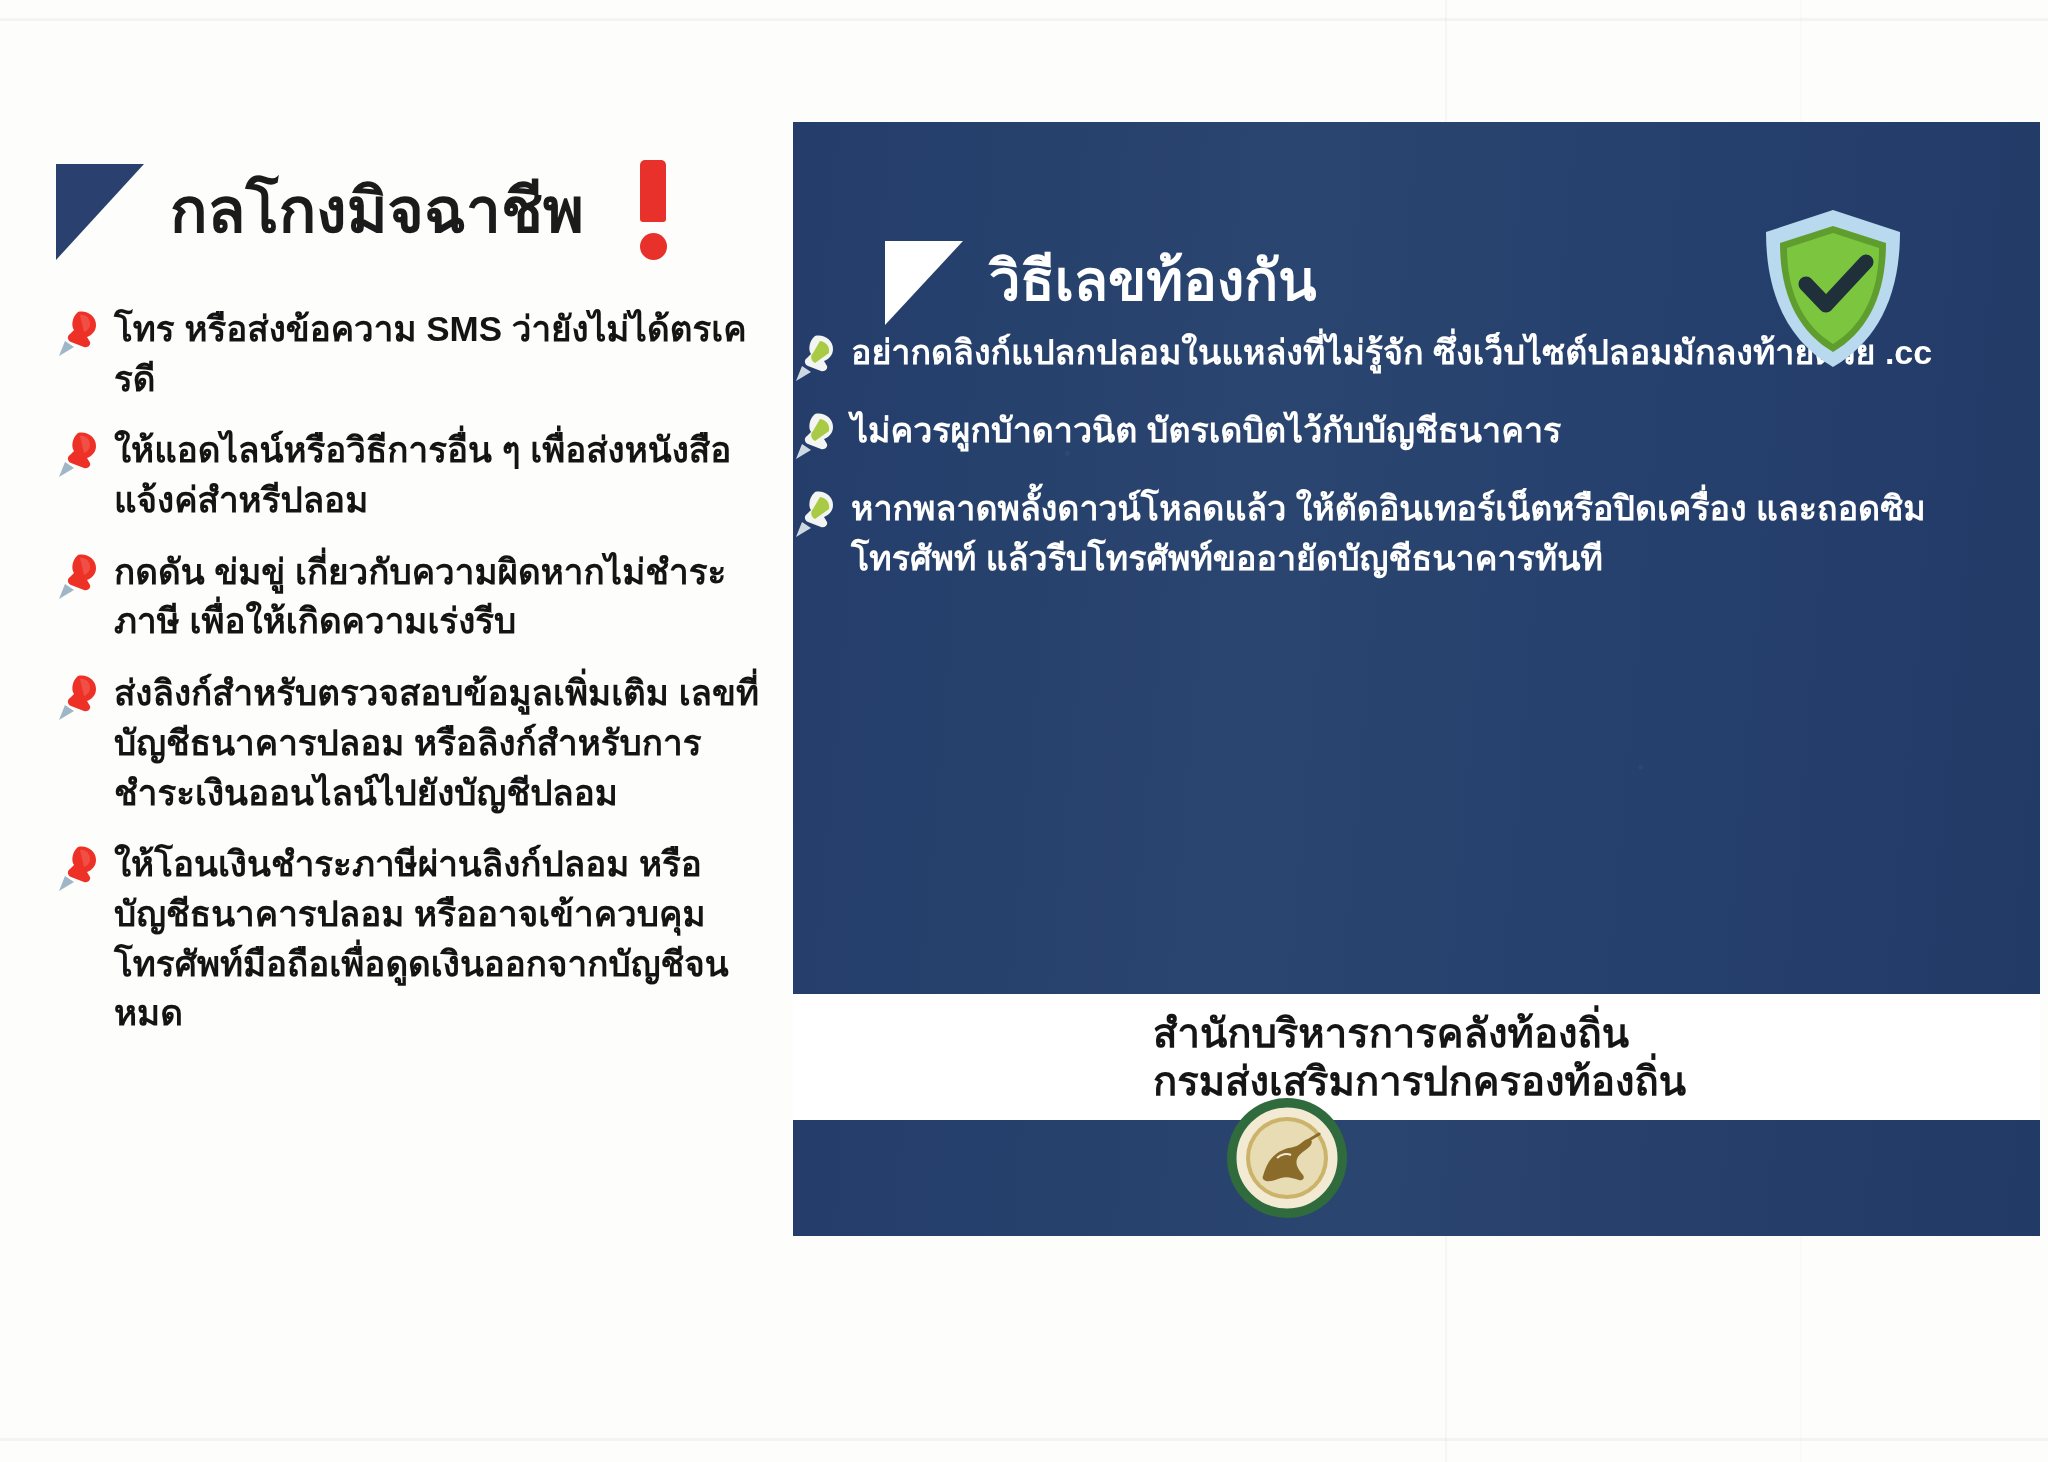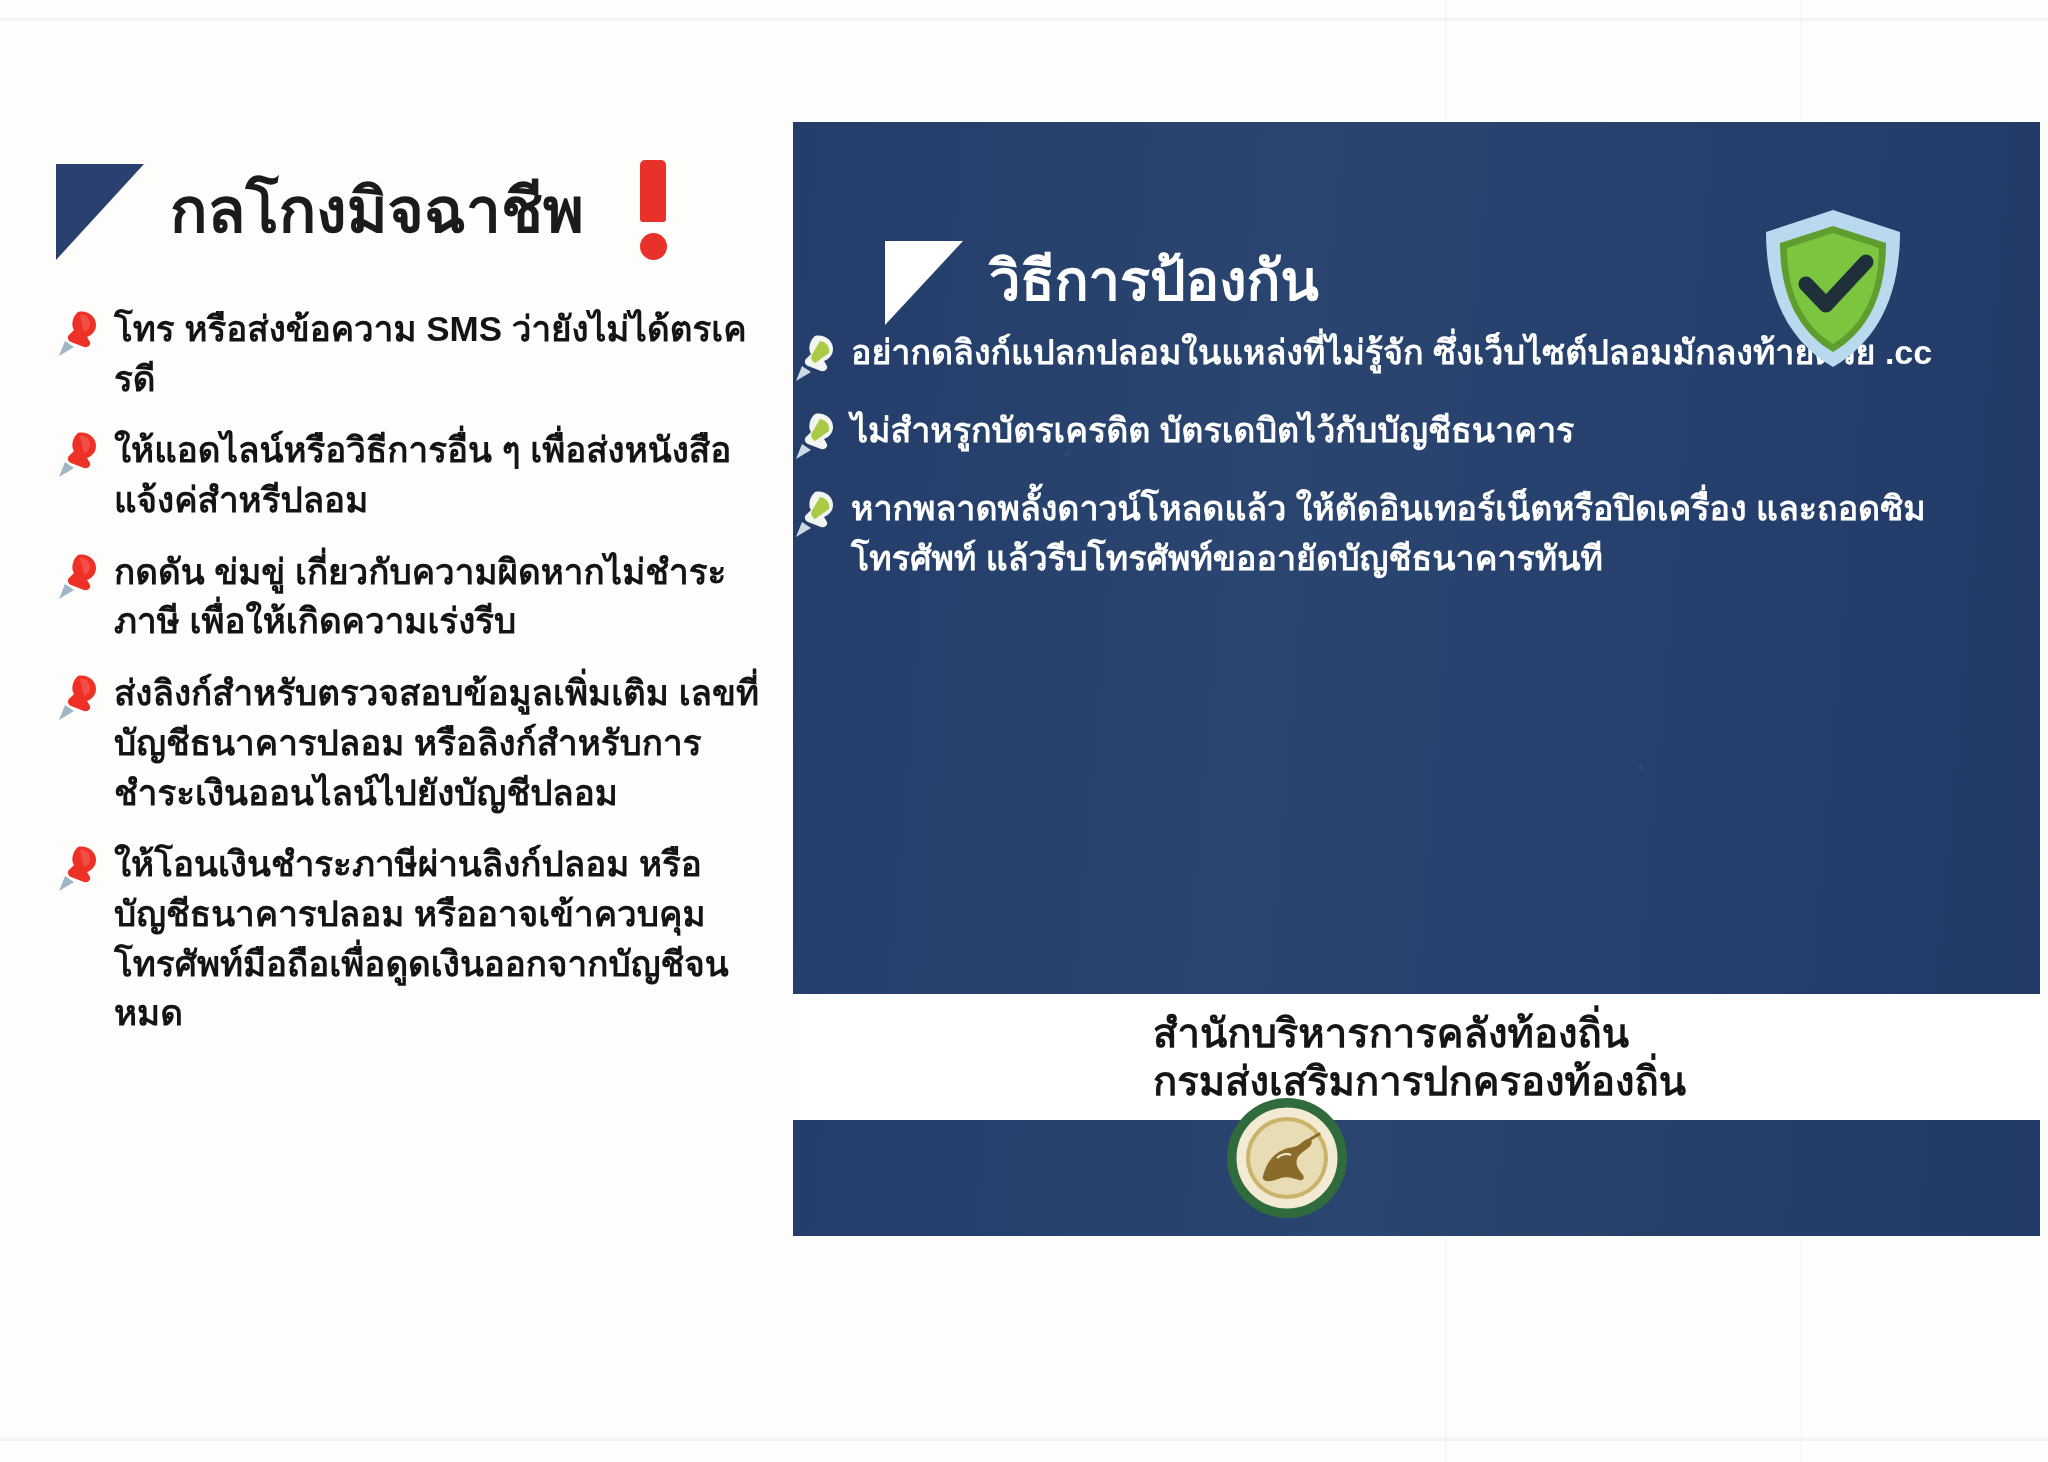--- a/index.html
+++ b/index.html
@@ -279,21 +279,21 @@
       </span>
       <span class="bullet-text-dark">ให้โอนเงินชำระภาษีผ่านลิงก์ปลอม หรือบัญชีธนาคารปลอม หรืออาจเข้าควบคุมโทรศัพท์มือถือเพื่อดูดเงินออกจากบัญชีจนหมด</span>
     </li>
   </ul>
 </section>
 
 <section class="right-panel">
 
   <div class="right-head">
     <div class="tri-white"></div>
-    <div class="head-title-light">วิธีการป้องกัน</div>
+    <div class="head-title-light">วิธีเลขท้องกัน</div>
   </div>
 
   <div class="shield">
     <svg viewBox="0 0 150 165" width="150" height="165">
       <path d="M75 4 L142 26 C142 92 118 136 75 161 C32 136 8 92 8 26 Z" fill="#b9d9ee"></path>
       <path d="M75 20 L128 37 C128 90 109 126 75 146 C41 126 22 90 22 37 Z" fill="#5f9e2e"></path>
       <path d="M75 27 L121 42 C121 88 104 120 75 138 C46 120 29 88 29 42 Z" fill="#7cc63f"></path>
       <path d="M48 78 L68 99 L108 56" stroke="#20303a" stroke-width="15" fill="none" stroke-linecap="round" stroke-linejoin="round"></path>
     </svg>
   </div>
@@ -310,21 +310,21 @@
       <span class="bullet-text-light">อย่ากดลิงก์แปลกปลอมในแหล่งที่ไม่รู้จัก ซึ่งเว็บไซต์ปลอมมักลงท้ายด้วย .cc</span>
     </li>
     <li>
       <span class="pin">
         <svg viewBox="0 0 46 52" width="46" height="52">
           <path d="M9 34 L3 49 L18 40 Z" fill="#cdd9e2"></path>
           <path d="M22 4 C31 2 40 8 40 17 C40 23 36 27 31 29 L34 34 C35 37 32 40 28 39 L15 34 C11 32 11 28 14 26 L18 22 C15 18 16 9 22 4 Z" fill="#f2f5f2"></path>
           <path d="M27 9 C33 10 37 14 36 21 L22 31 C18 29 17 24 20 21 Z" fill="#a8ca45"></path>
         </svg>
       </span>
-      <span class="bullet-text-light">ไม่สำหรูกบัตรเครดิต บัตรเดบิตไว้กับบัญชีธนาคาร</span>
+      <span class="bullet-text-light">ไม่ควรผูกบัาดาวนิต บัตรเดบิตไว้กับบัญชีธนาคาร</span>
     </li>
     <li>
       <span class="pin">
         <svg viewBox="0 0 46 52" width="46" height="52">
           <path d="M9 34 L3 49 L18 40 Z" fill="#cdd9e2"></path>
           <path d="M22 4 C31 2 40 8 40 17 C40 23 36 27 31 29 L34 34 C35 37 32 40 28 39 L15 34 C11 32 11 28 14 26 L18 22 C15 18 16 9 22 4 Z" fill="#f2f5f2"></path>
           <path d="M27 9 C33 10 37 14 36 21 L22 31 C18 29 17 24 20 21 Z" fill="#a8ca45"></path>
         </svg>
       </span>
       <span class="bullet-text-light">หากพลาดพลั้งดาวน์โหลดแล้ว ให้ตัดอินเทอร์เน็ตหรือปิดเครื่อง และถอดซิมโทรศัพท์ แล้วรีบโทรศัพท์ขออายัดบัญชีธนาคารทันที</span>

